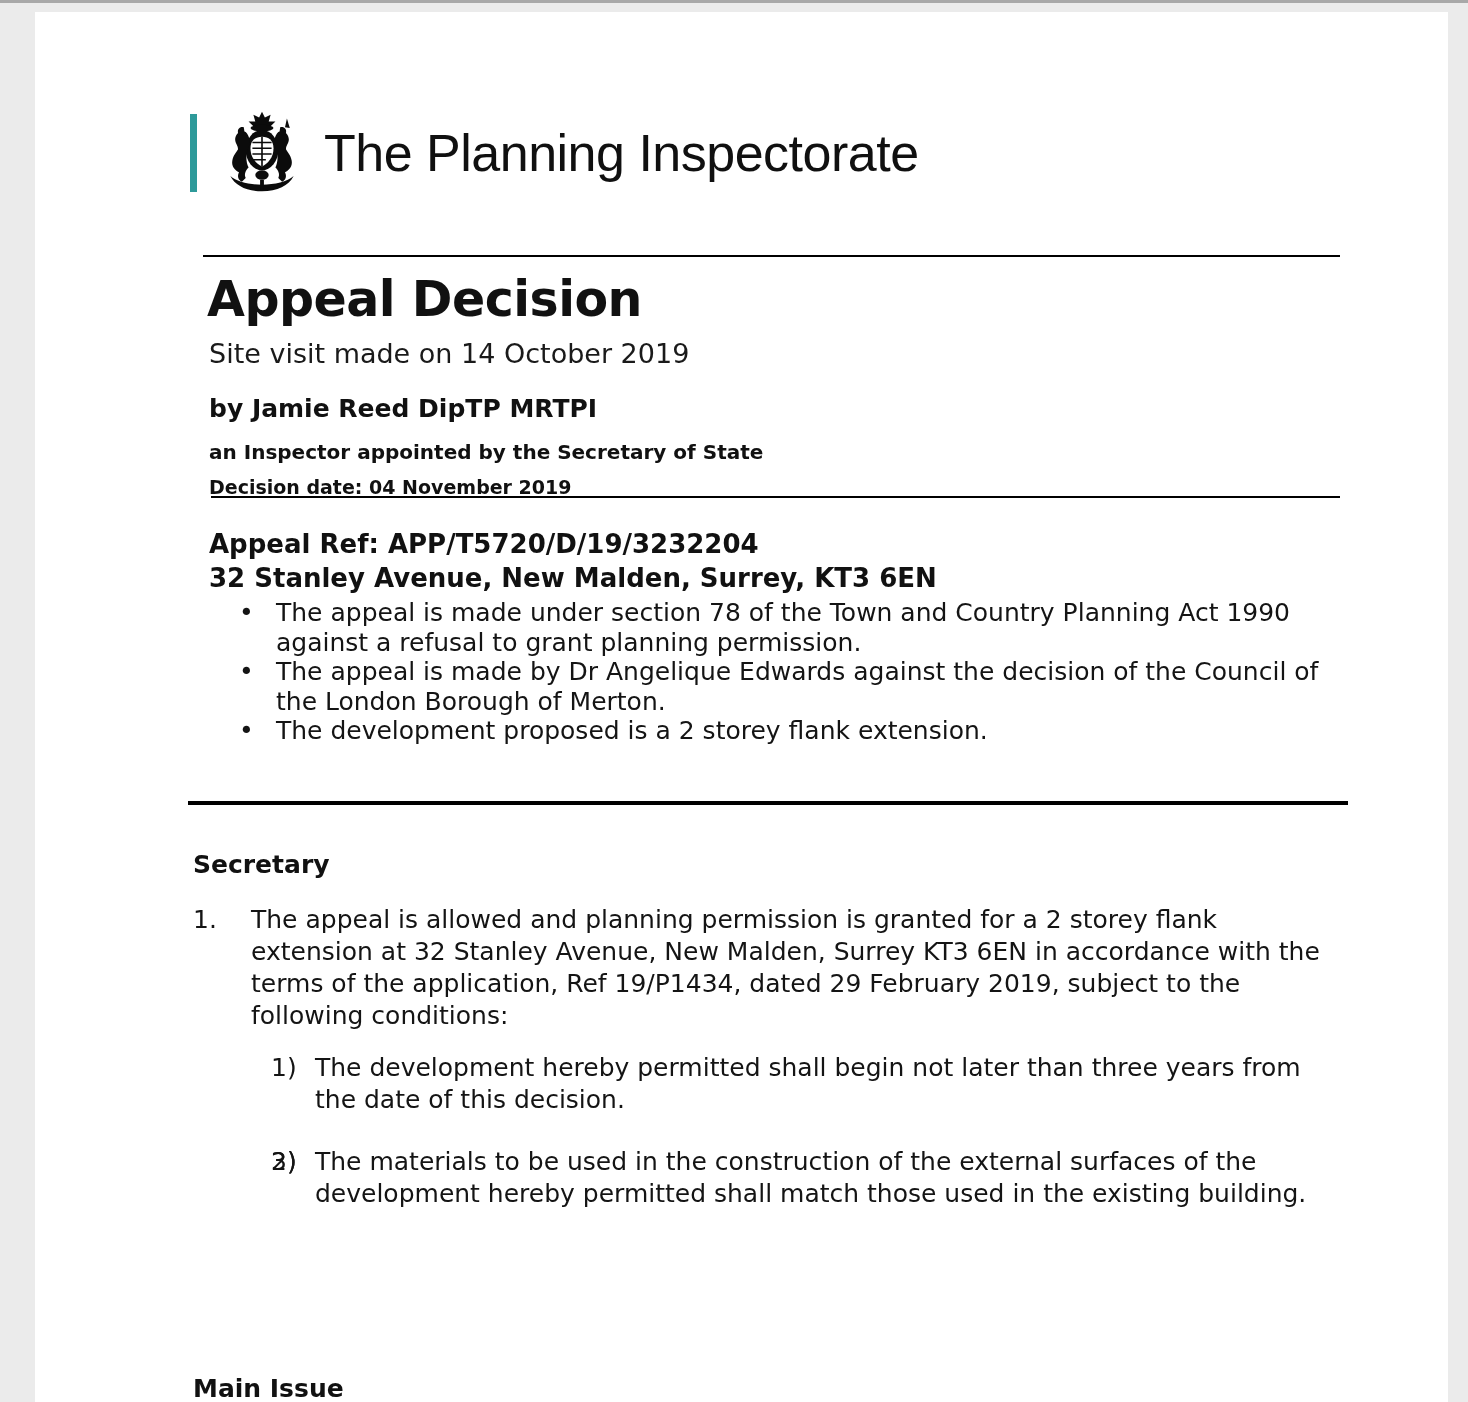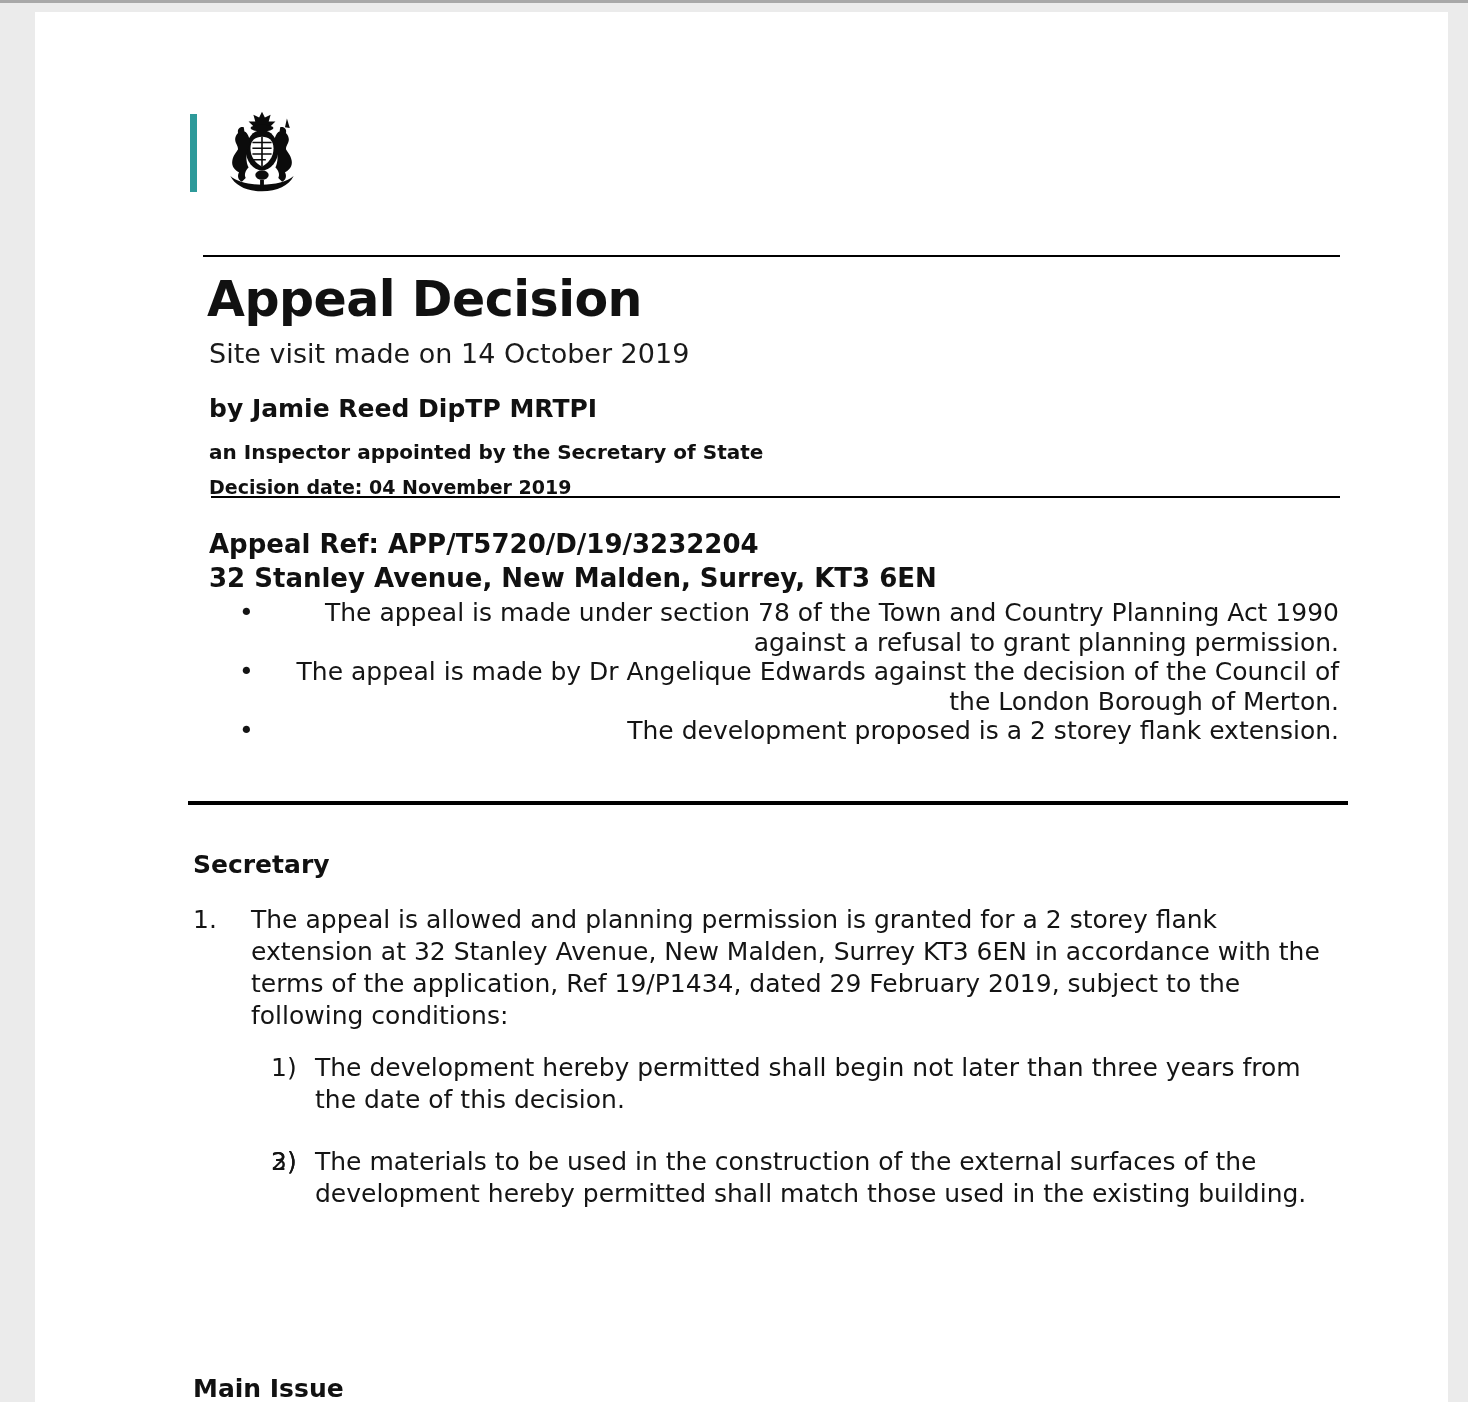--- a/index.html
+++ b/index.html
@@ -169,21 +169,20 @@
 
   
   .bullets {
     position: absolute;
     left: 174px;
     top: 586px;
     width: 1130px;
     margin: 0;
     padding: 0;
     list-style: none;
-    text-align: right;
   }
   .bullets li {
     position: relative;
     padding-left: 67px;
     font-size: 25px;
     line-height: 1.18;
     color: #141414;
     font-family: "DejaVu Sans", sans-serif;
   }
   .bullets li::before {
@@ -284,20 +283,21 @@
           <path d="M67 26 C73 24 78 28 78 34 C78 38 75 40 75 44 C77 48 80 50 81 56 C82 62 78 66 74 68 C76 72 75 76 71 78 L67 74 C69 70 67 66 64 63 C67 57 67 49 64 42 C62 36 63 30 67 26 Z"></path>
           <path d="M69 21 C73 20 76 23 75 27 C74 30 70 30 68 28 Z"></path>
           <path d="M76 12 L79 22 L74 21 Z"></path>
 
           <path d="M17 72 C30 84 70 84 83 72 C78 82 66 88 50 88 C34 88 22 82 17 72 Z"></path>
           <ellipse cx="50" cy="71" rx="7" ry="5"></ellipse>
           <path d="M50 76 v10"></path>
           <rect x="48" y="76" width="4" height="11"></rect>
         </g>
       </svg>
+      <div class="masthead-title">The Planning Inspectorate</div>
     </div>
 
     <div class="rule-top"></div>
 
     <div class="doc-title">Appeal Decision</div>
     <div class="site-visit">Site visit made on 14 October 2019</div>
     <div class="inspector-name">by Jamie Reed  DipTP MRTPI</div>
     <div class="inspector-role">an Inspector appointed by the Secretary of State</div>
     <div class="decision-date">Decision date: 04 November 2019</div>
 

